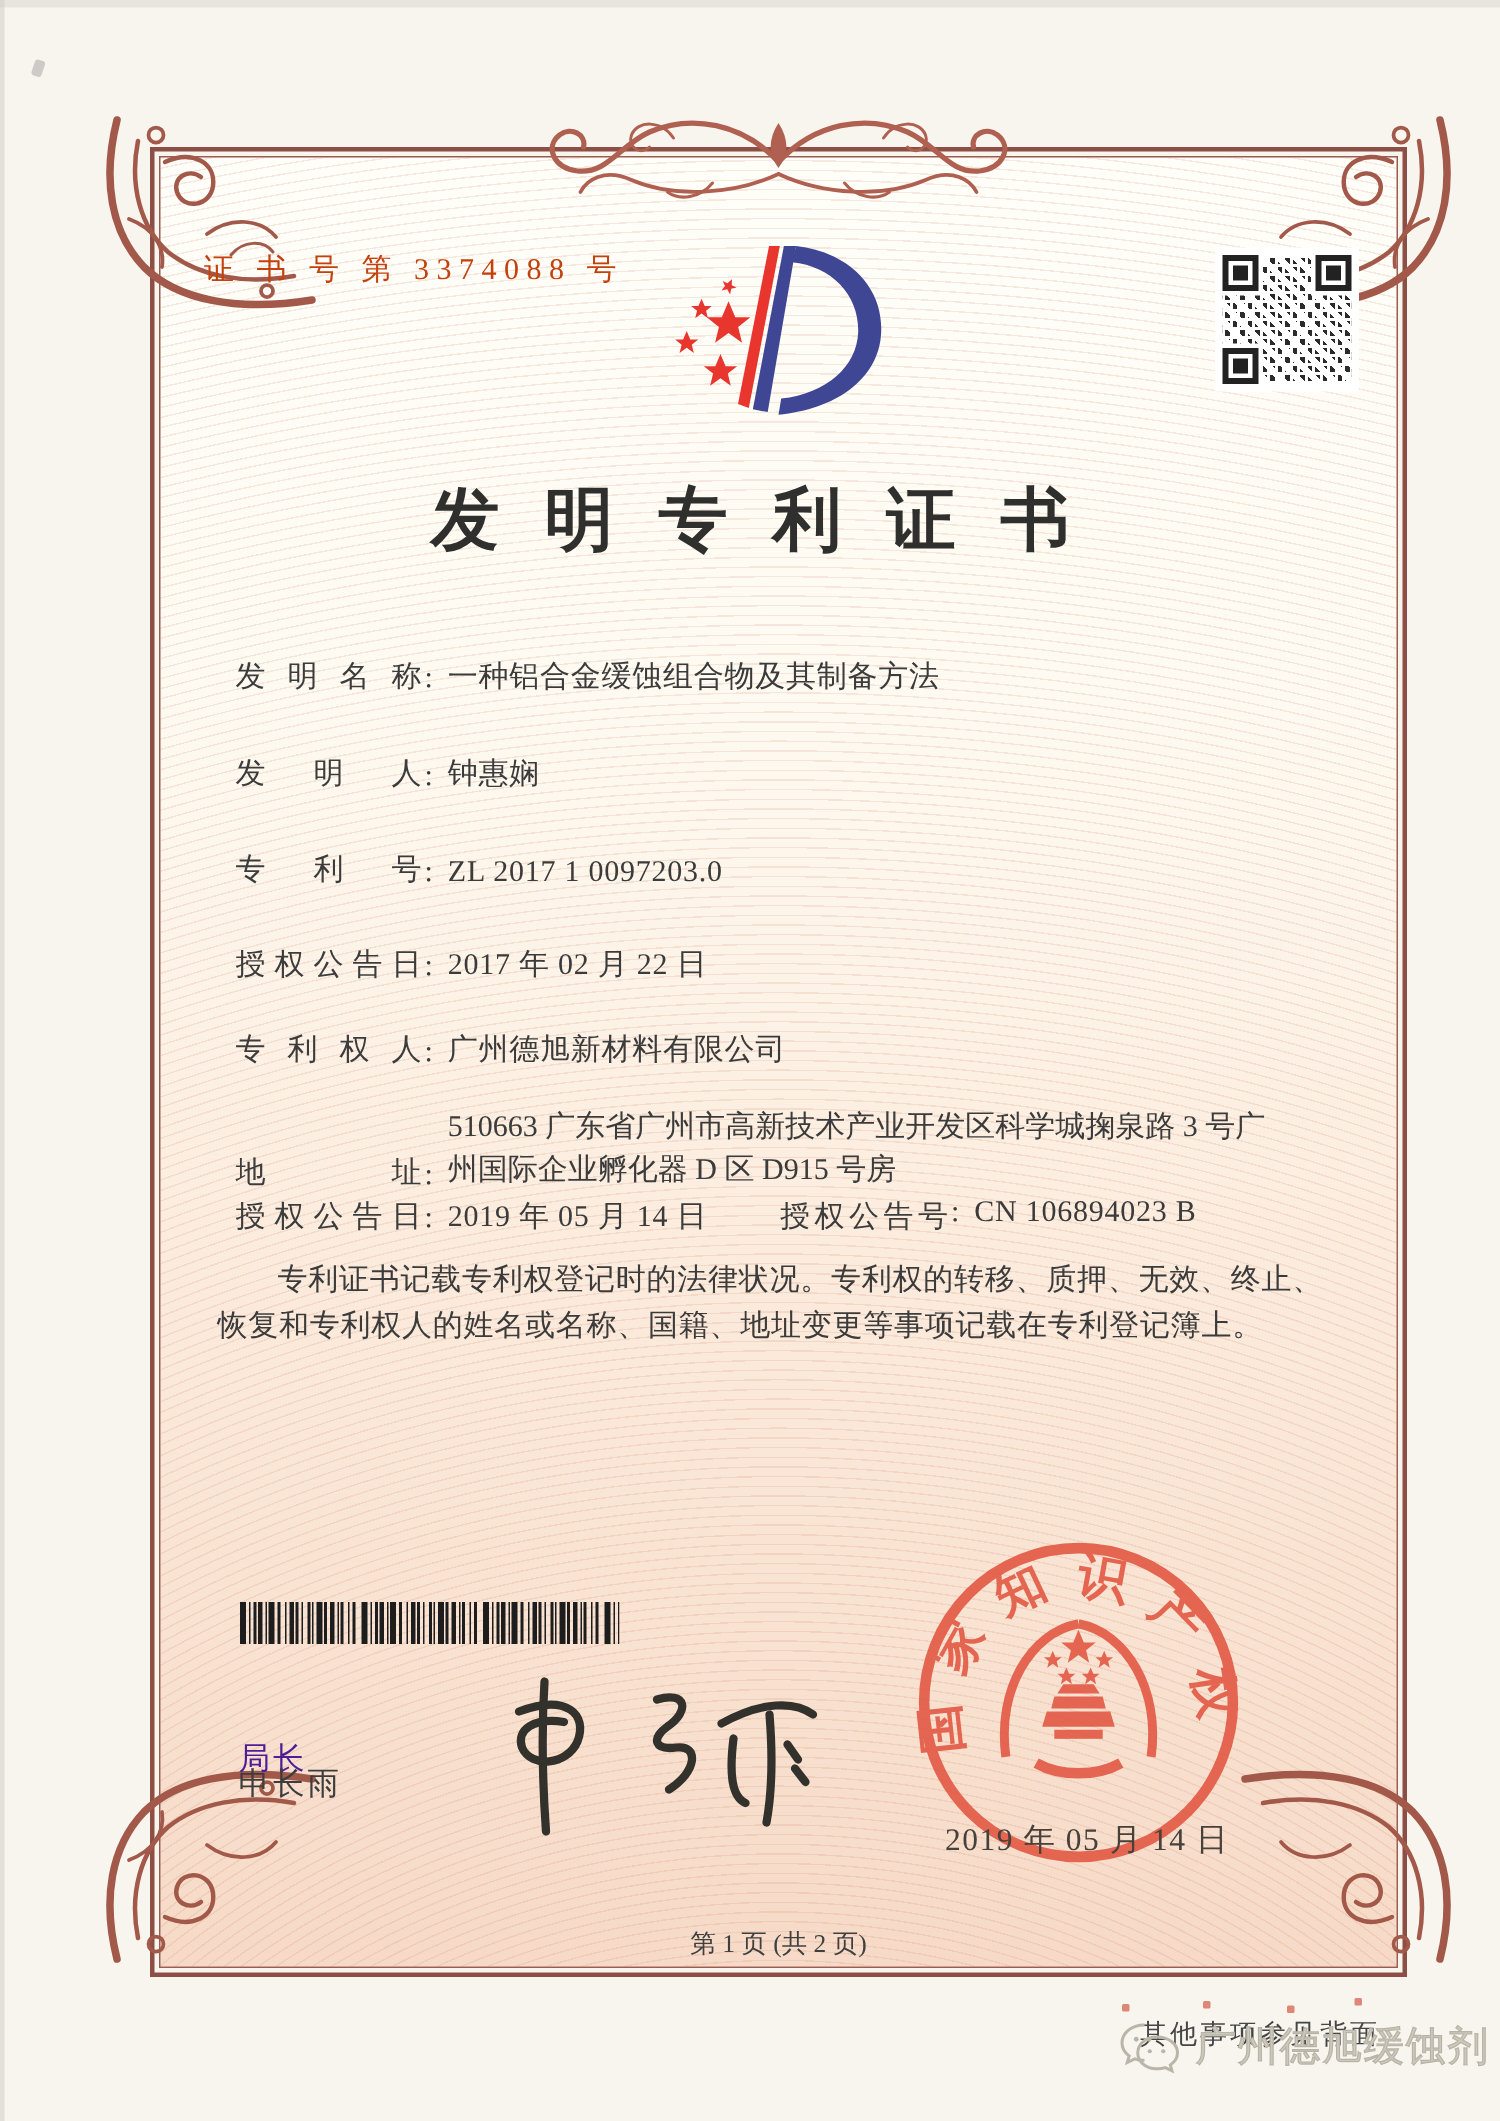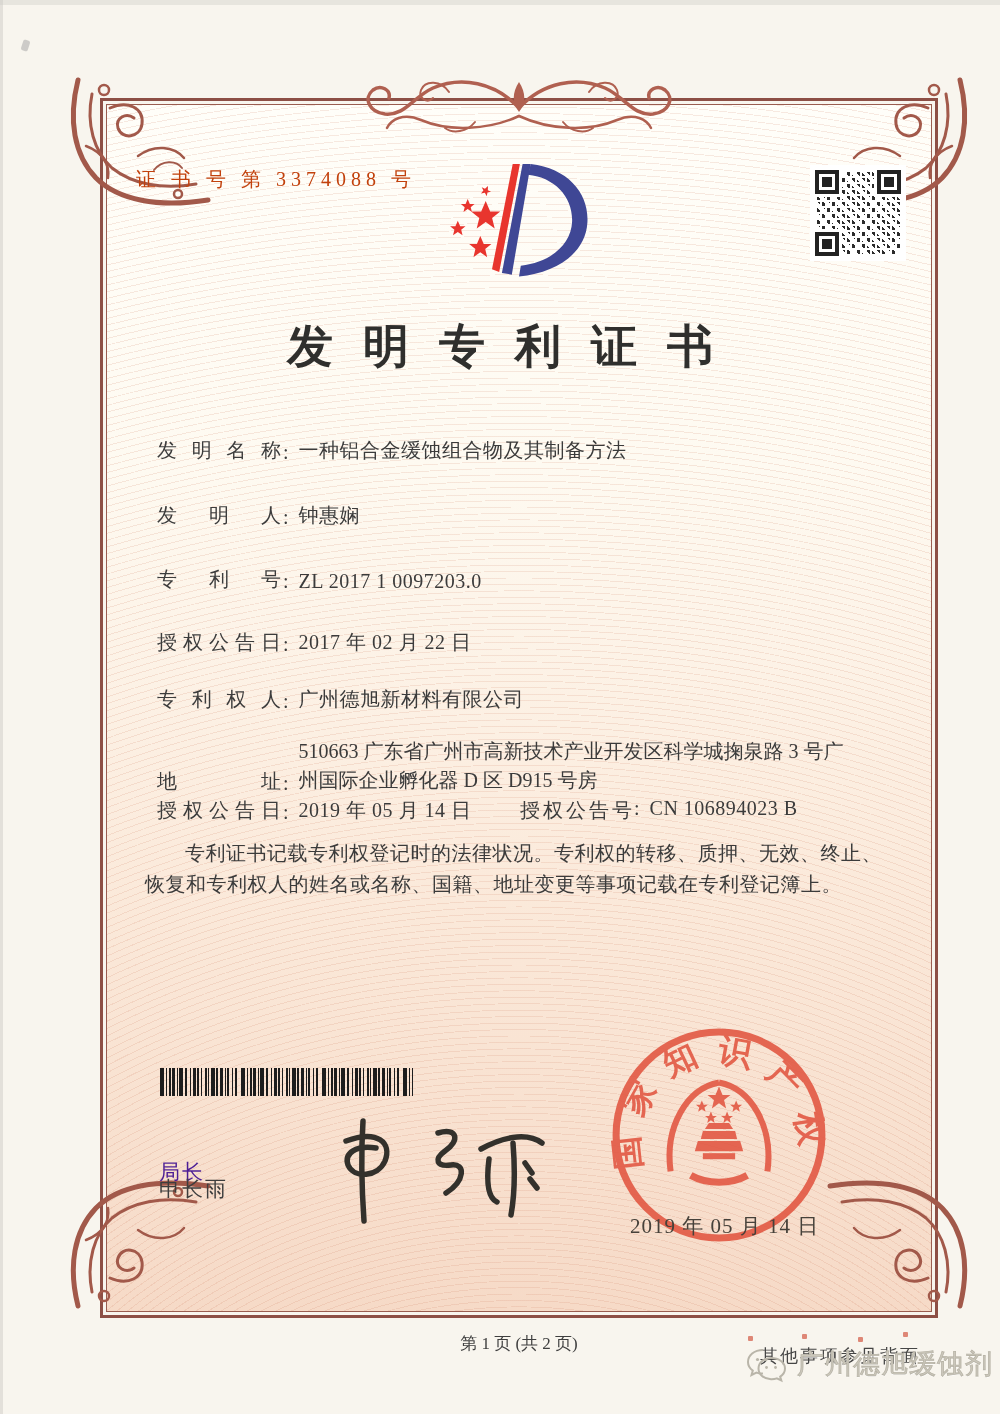--- a/index.html
+++ b/index.html
@@ -60,21 +60,21 @@
 
   .barcode{left:160px;top:1068px;}
 
   .director-title{left:159px;top:1143px;font-size:21px;font-family:"Liberation Sans","DejaVu Sans",sans-serif;color:#4c1d95;letter-spacing:2px;margin-top:15px;}
   .director-name{left:159px;top:1175px;font-size:21px;font-family:"Liberation Sans","DejaVu Sans",sans-serif;color:#3d3d3d;letter-spacing:2px;}
   .signature{left:318px;top:1103px;}
 
   .seal{left:606px;top:1022px;}
   .seal-date{left:630px;top:1212px;font-size:21px;color:#46413a;letter-spacing:1px;}
 
-  .page-no{left:100px;top:1284px;width:838px;text-align:center;font-size:17px;color:#3f3f3f;margin-top:48px;}
+  .page-no{left:100px;top:1284px;width:838px;text-align:center;font-size:17px;color:#3f3f3f;}
   .back-note{left:60px;top:1344px;width:860px;text-align:right;font-size:18px;letter-spacing:2px;color:#454545;}
 
   .watermark{left:745px;top:1346px;display:flex;gap:8px;}
   .wm-text{font-size:27px;font-family:"Liberation Sans","DejaVu Sans",sans-serif;color:#ccc8bc;
     -webkit-text-stroke:0.8px #b7b3a6;text-shadow:0 1px 0 #fff;letter-spacing:1px;}
   .red-speck{position:absolute;width:5px;height:5px;background:#d04b35;opacity:.65;border-radius:1px;}
 </style>
 </head>
 <body>
 

